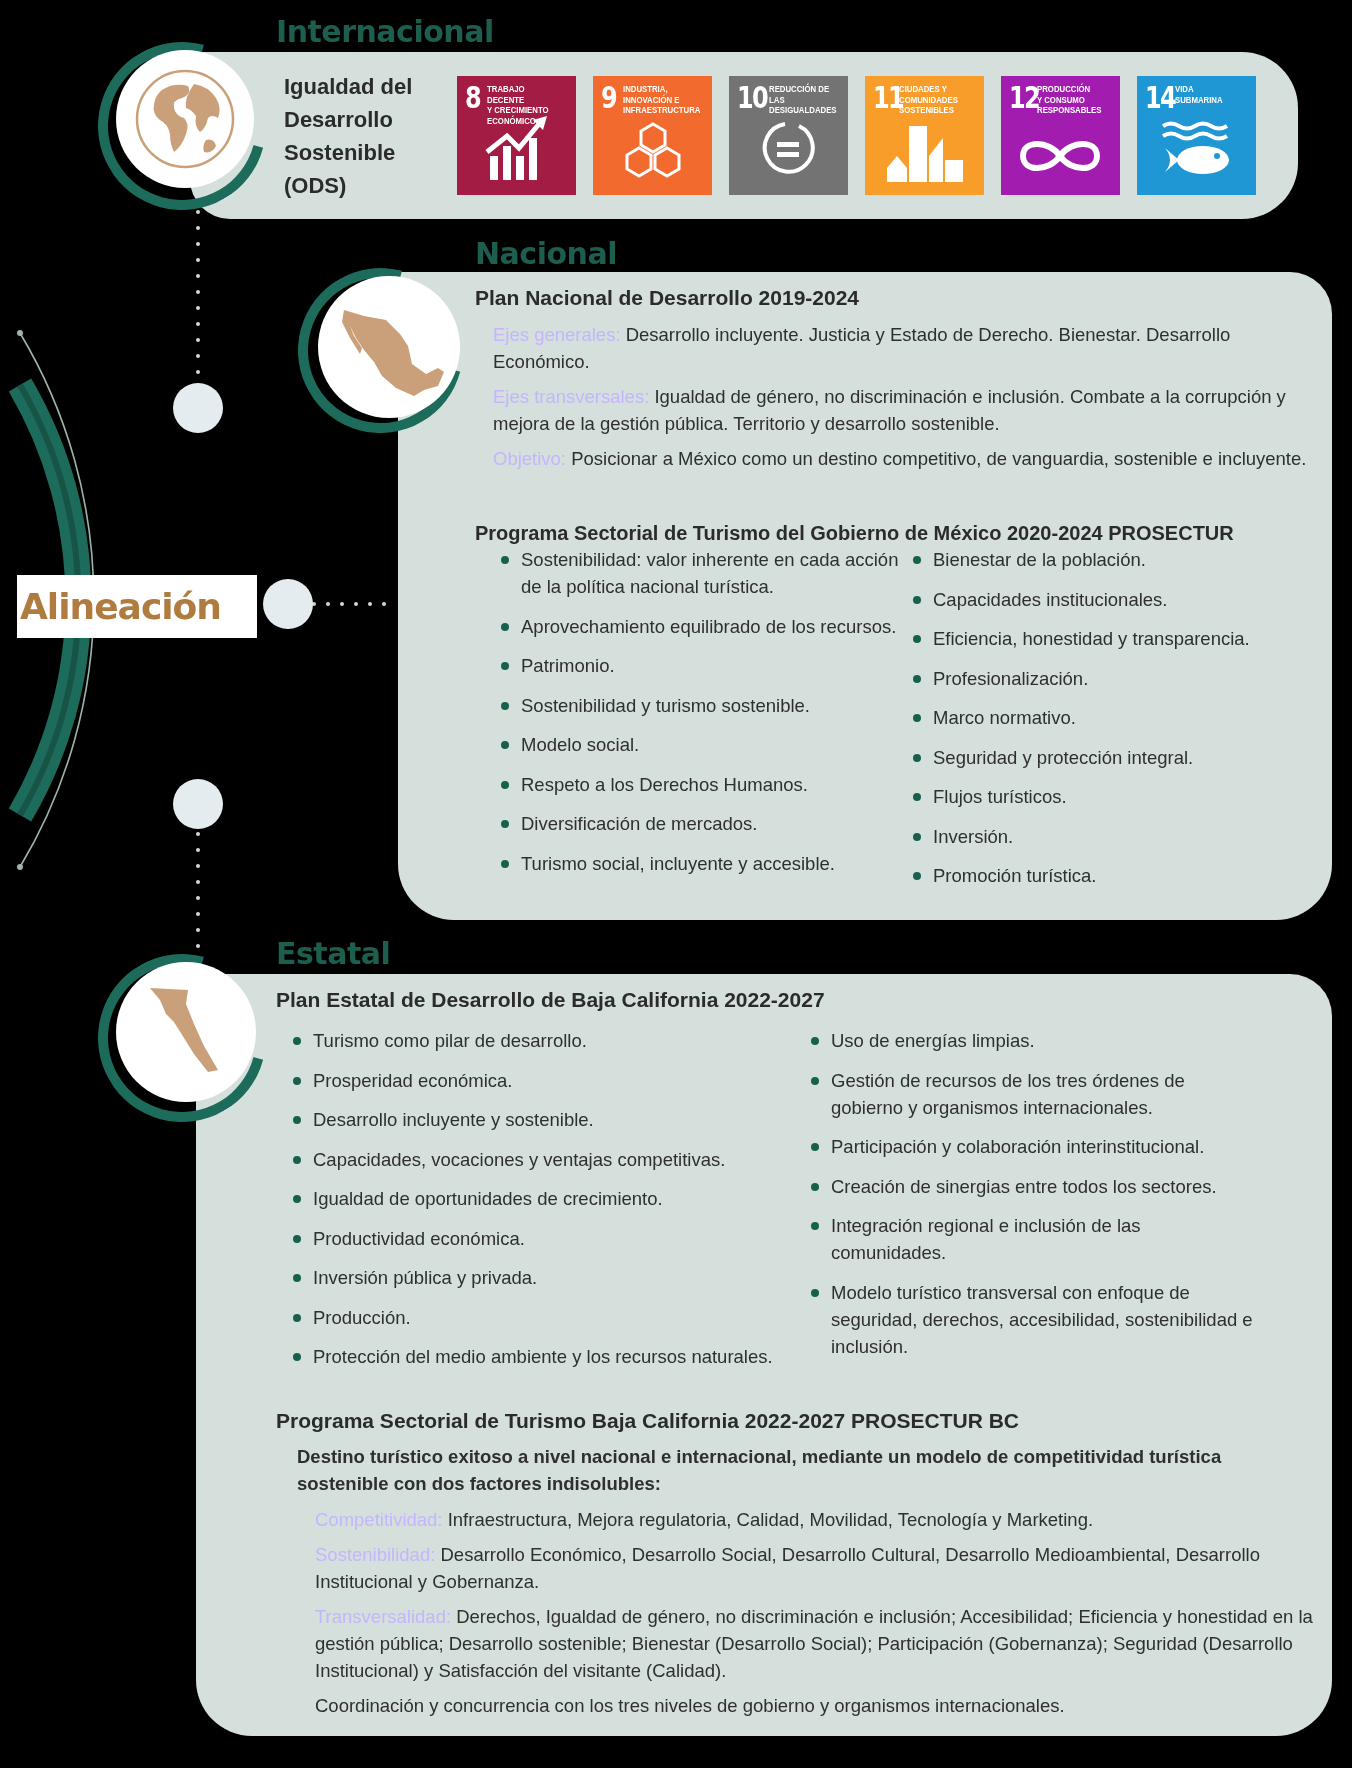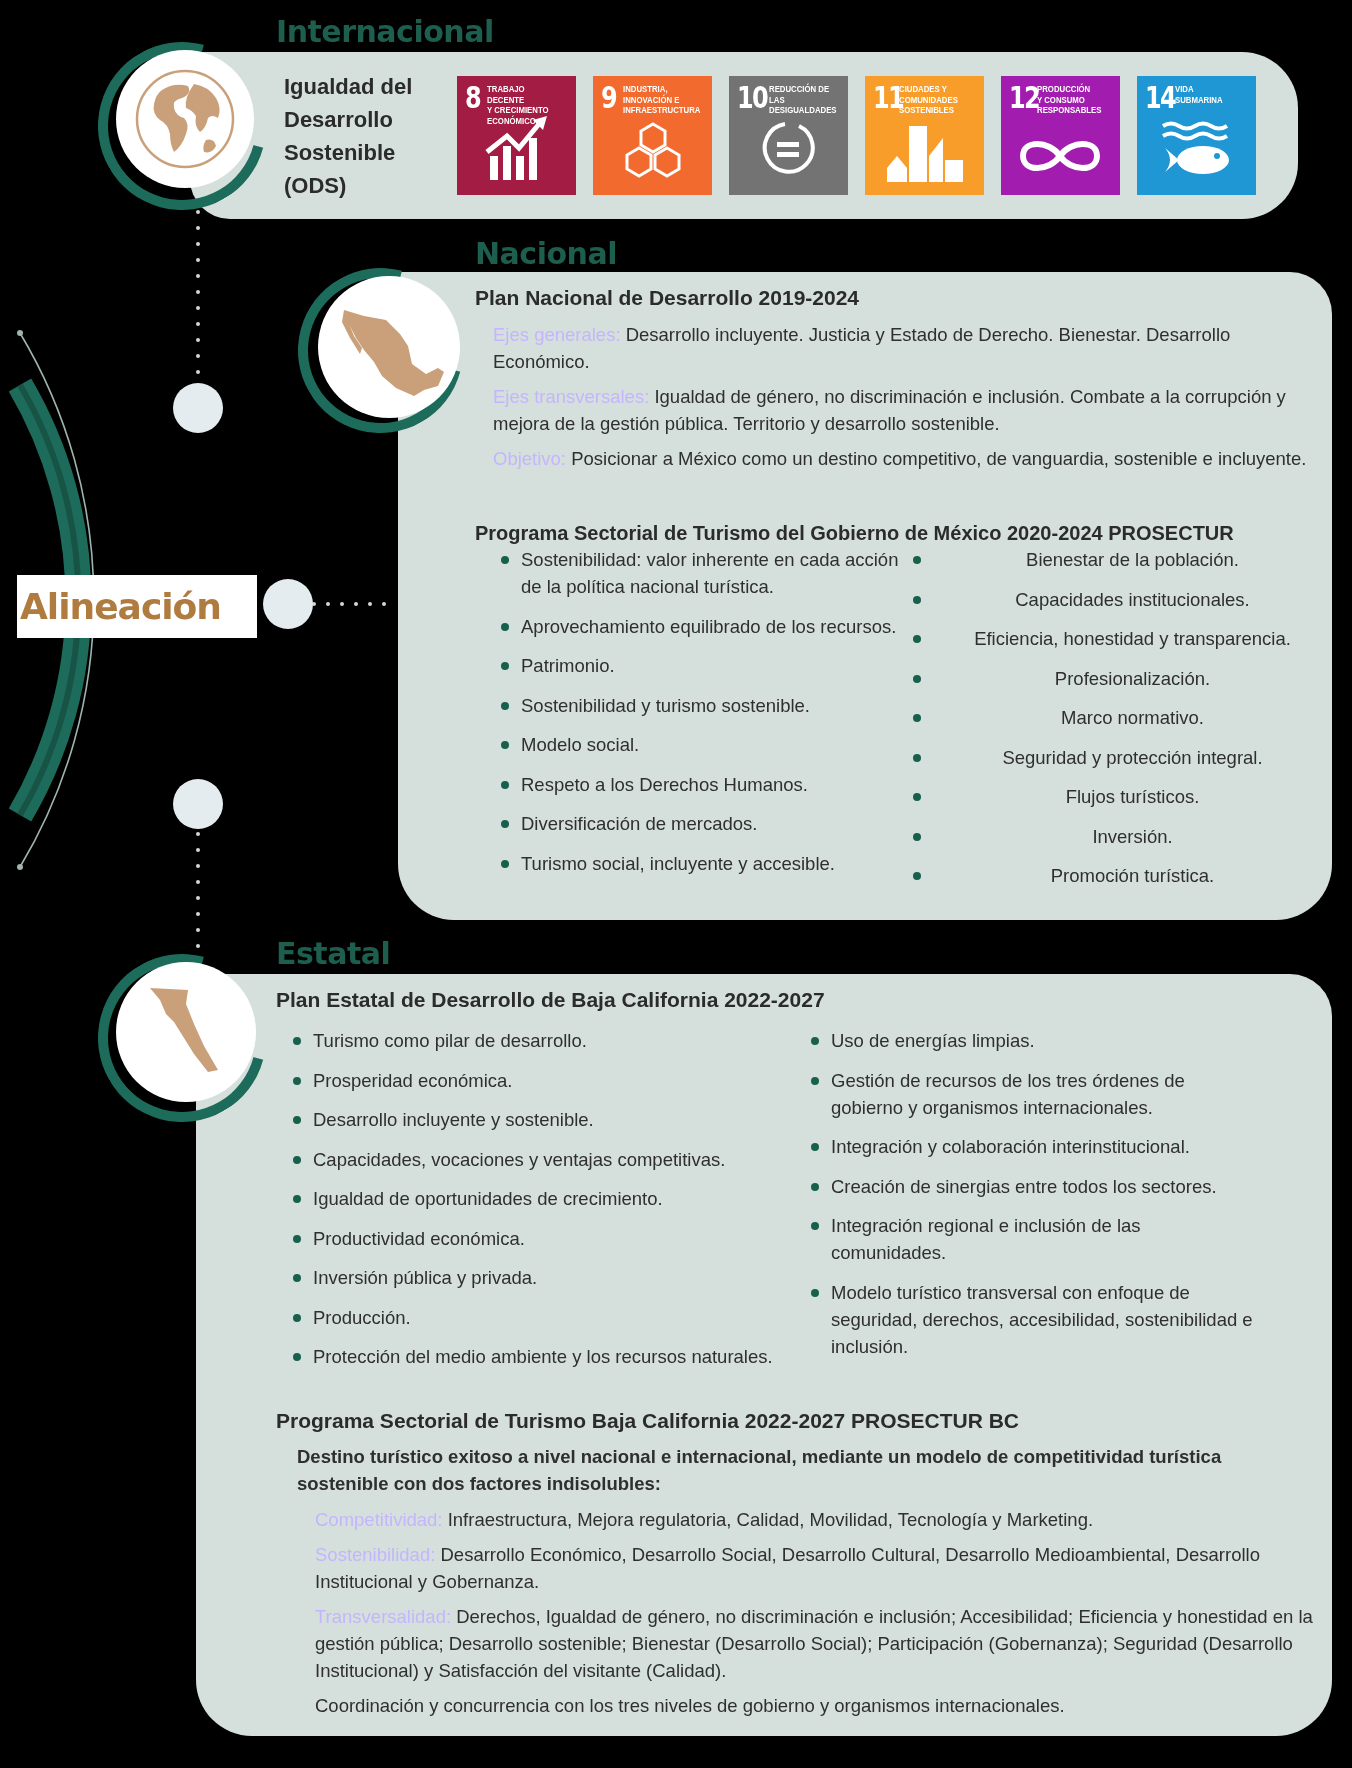--- a/index.html
+++ b/index.html
@@ -195,21 +195,21 @@
 <ul class="blist abs" style="left:500px;top:546px;width:400px;">
   <li>Sostenibilidad: valor inherente en cada acción de la política nacional turística.</li>
   <li>Aprovechamiento equilibrado de los recursos.</li>
   <li>Patrimonio.</li>
   <li>Sostenibilidad y turismo sostenible.</li>
   <li>Modelo social.</li>
   <li>Respeto a los Derechos Humanos.</li>
   <li>Diversificación de mercados.</li>
   <li>Turismo social, incluyente y accesible.</li>
 </ul>
-<ul class="blist abs" style="left:912px;top:546px;width:420px;text-align:center;">
+<ul class="blist abs" style="left:912px;top:546px;width:420px;">
   <li style="margin-bottom:12.5px;">Bienestar de la población.</li>
   <li>Capacidades institucionales.</li>
   <li>Eficiencia, honestidad y transparencia.</li>
   <li>Profesionalización.</li>
   <li>Marco normativo.</li>
   <li>Seguridad y protección integral.</li>
   <li>Flujos turísticos.</li>
   <li>Inversión.</li>
   <li>Promoción turística.</li>
 </ul>
@@ -233,21 +233,21 @@
   <li>Capacidades, vocaciones y ventajas competitivas.</li>
   <li>Igualdad de oportunidades de crecimiento.</li>
   <li>Productividad económica.</li>
   <li>Inversión pública y privada.</li>
   <li>Producción.</li>
   <li style="width:470px;">Protección del medio ambiente y los recursos naturales.</li>
 </ul>
 <ul class="blist abs" style="left:810px;top:1027px;width:480px;">
   <li>Uso de energías limpias.</li>
   <li style="width:400px;">Gestión de recursos de los tres órdenes de gobierno y organismos internacionales.</li>
-  <li>Integración y colaboración interinstitucional.</li>
+  <li>Participación y colaboración interinstitucional.</li>
   <li>Creación de sinergias entre todos los sectores.</li>
   <li style="width:390px;">Integración regional e inclusión de las comunidades.</li>
   <li style="width:440px;">Modelo turístico transversal con enfoque de seguridad, derechos, accesibilidad, sostenibilidad e inclusión.</li>
 </ul>
 
 <div class="abs h-bold" style="left:276px;top:1409px;">Programa Sectorial de Turismo Baja California 2022-2027 PROSECTUR BC</div>
 
 <div class="abs para" style="left:297px;top:1443px;width:980px;font-weight:bold;">Destino turístico exitoso a nivel nacional e internacional, mediante un modelo de competitividad turística sostenible con dos factores indisolubles:</div>
 
 <div class="abs para" style="left:315px;top:1506px;width:1000px;">

